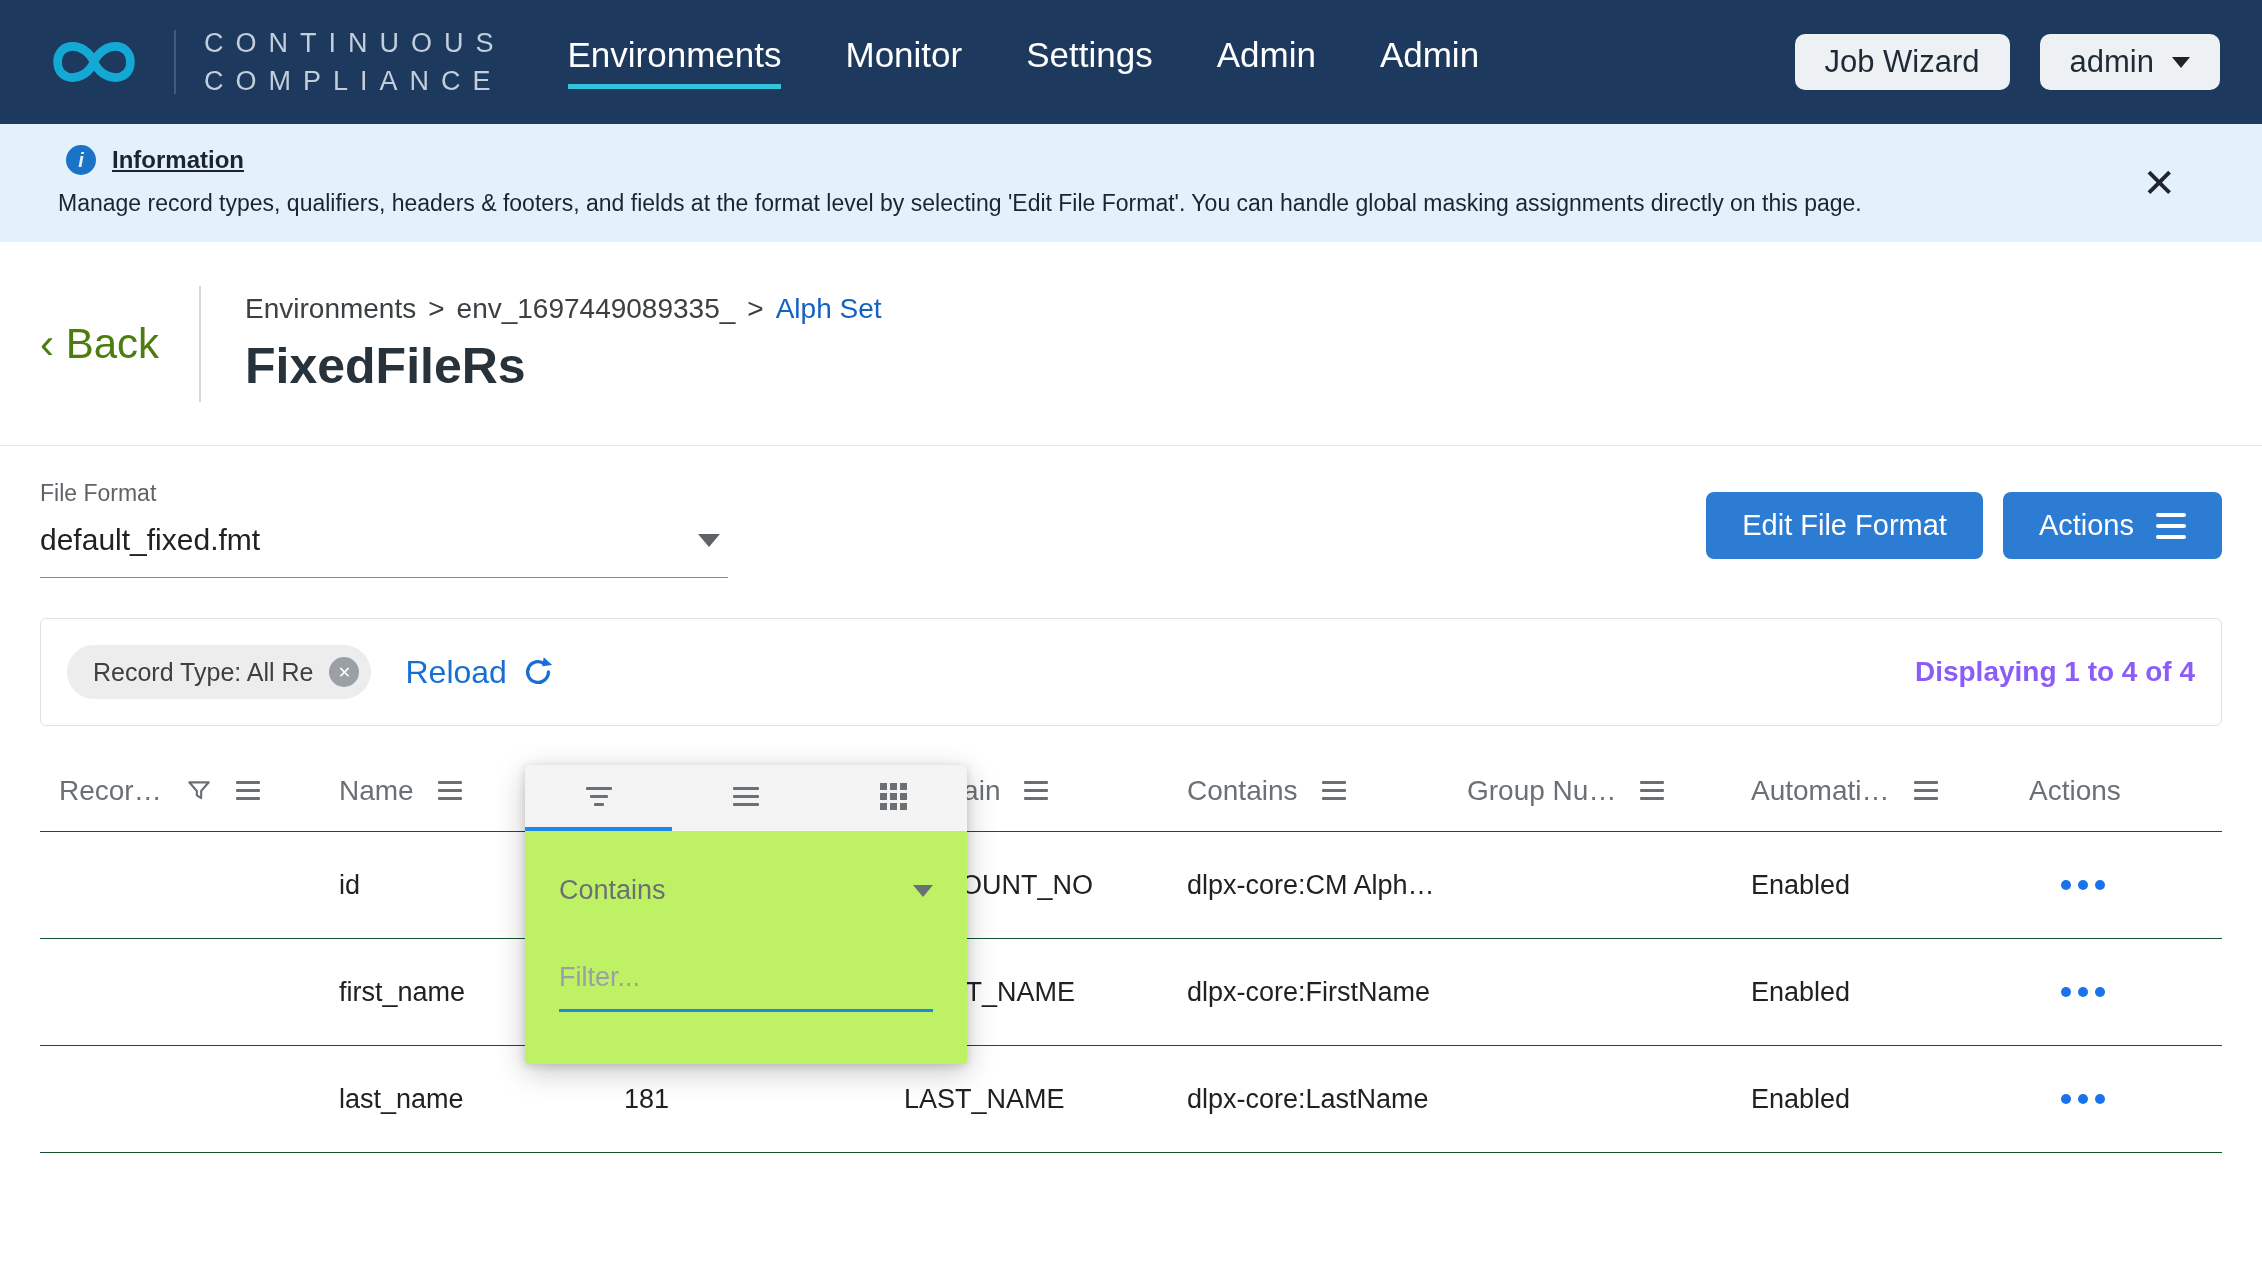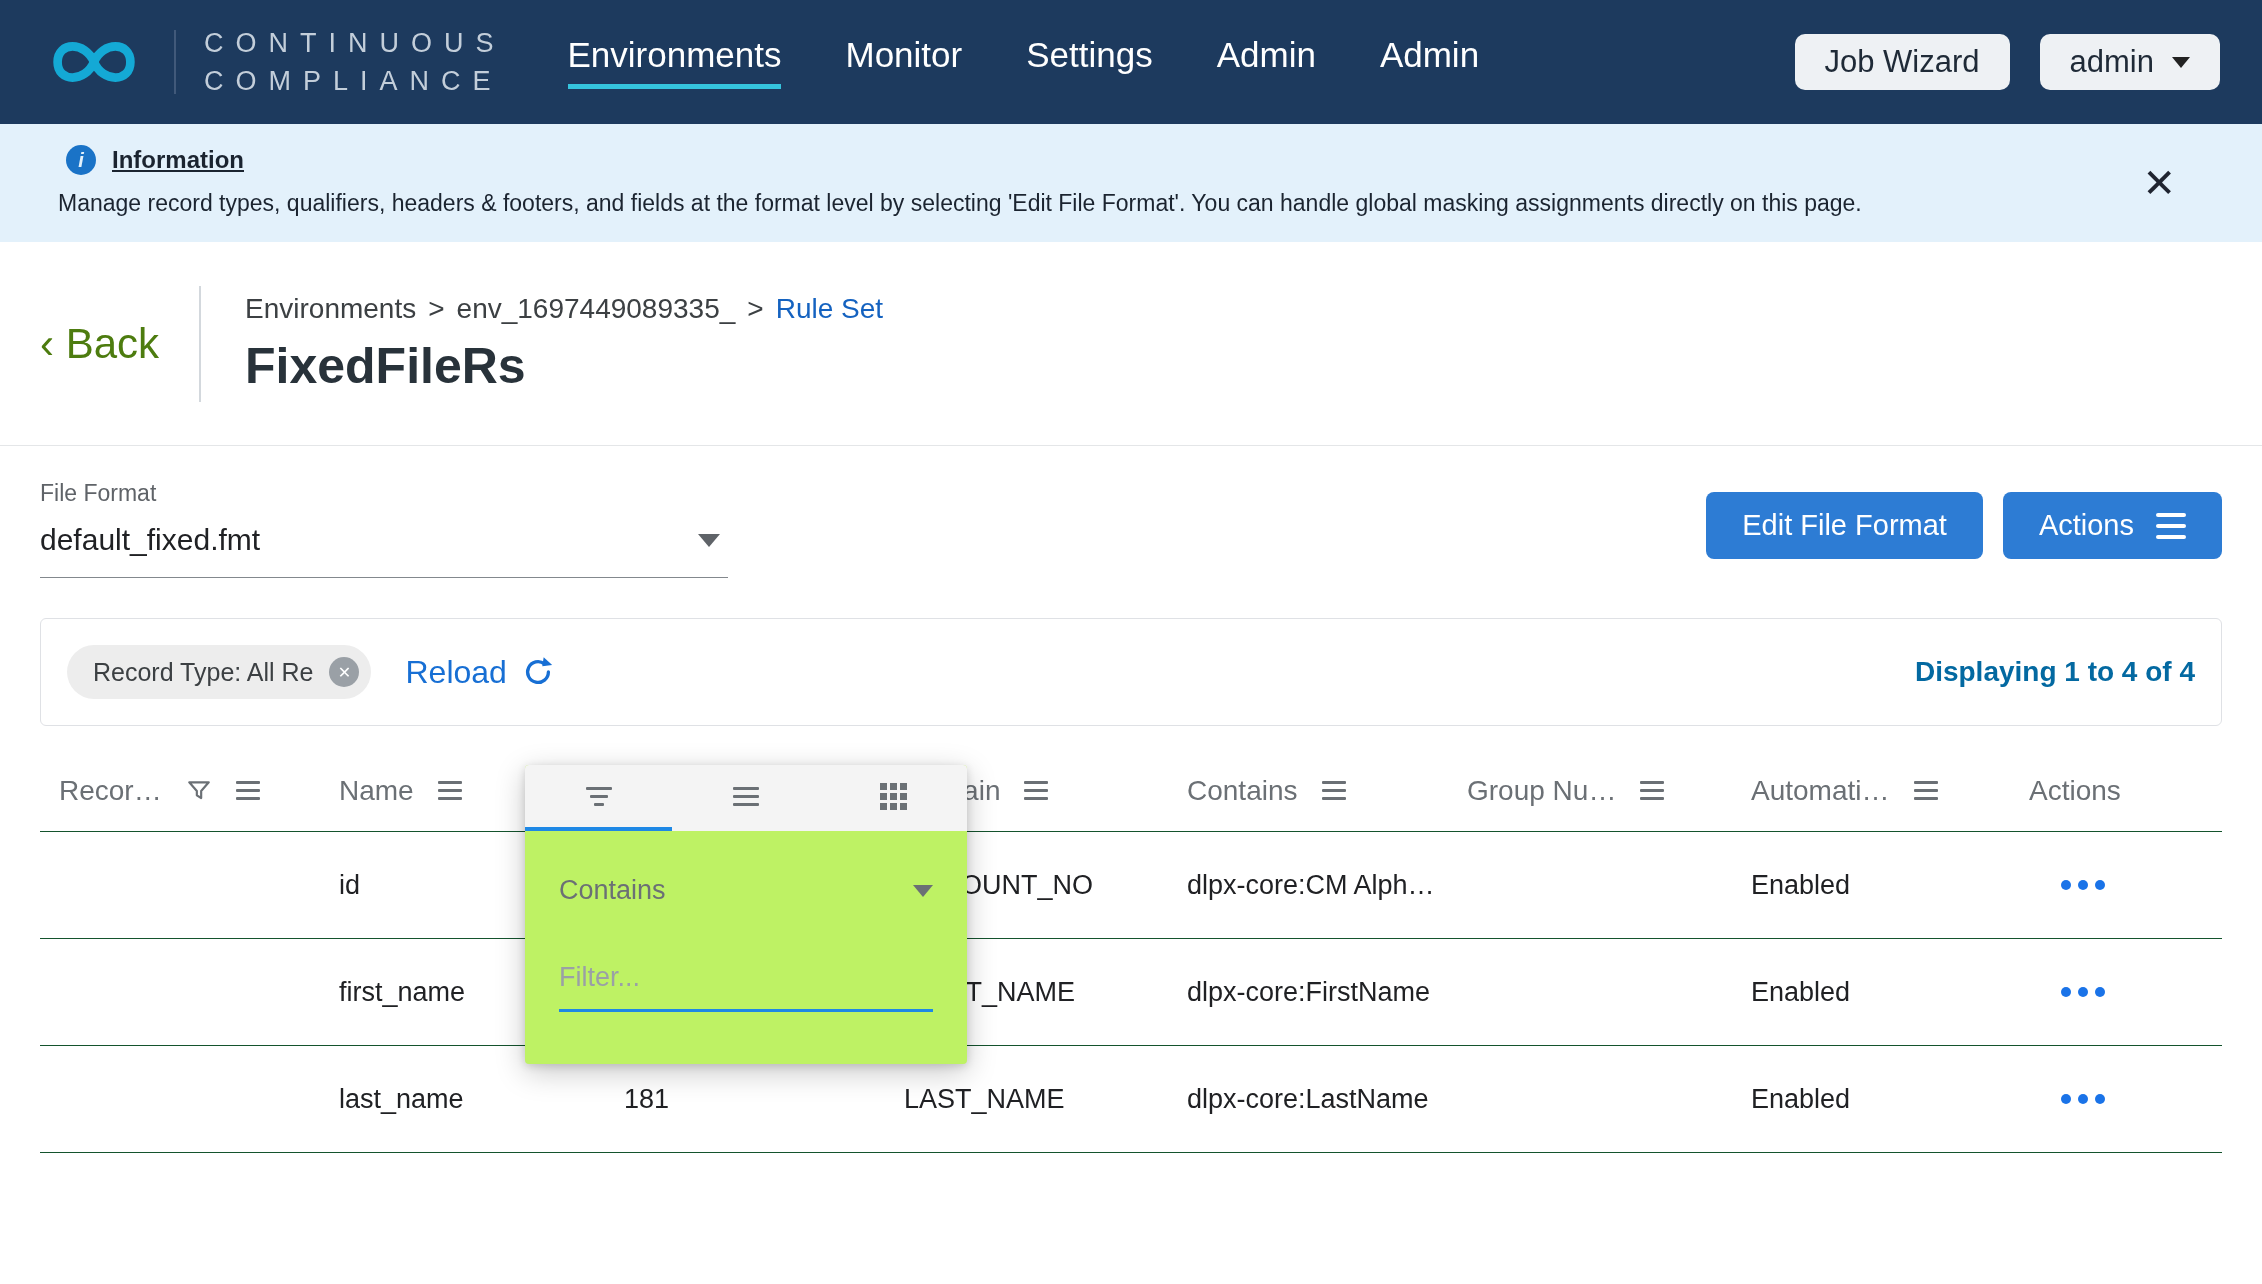--- a/index.html
+++ b/index.html
@@ -61,21 +61,21 @@
 
   
   .filter-bar { margin: 40px 40px 0; border: 1px solid #dfe1e5; border-radius: 6px; height: 108px;
                 display: flex; align-items: center; padding: 0 26px; }
   .chip { background: #ededed; border-radius: 28px; height: 54px; display: flex; align-items: center; gap: 16px;
           padding: 0 12px 0 26px; font-size: 25px; color: #3c4043; cursor: default; }
   .chip-x { width: 30px; height: 30px; border-radius: 50%; background: #9aa0a6; color: #fff; font-size: 16px;
             display: flex; align-items: center; justify-content: center; cursor: pointer; border: none; font-family: inherit; }
   .reload { display: flex; align-items: center; gap: 14px; margin-left: 34px; color: #176fd4; font-size: 32px;
             cursor: pointer; background: none; border: none; font-family: inherit; }
-  .displaying { margin-left: auto; font-size: 28px; font-weight: 600; color: #0369a1; }
+  .displaying { margin-left: auto; font-size: 28px; font-weight: 600; color: #8b5cf6; }
 
   
   .table { margin: 24px 40px 0; }
   .thead, .trow { display: grid; grid-template-columns: 280px 285px 280px 283px 280px 284px 278px 1fr;
                   align-items: center; padding-left: 19px; border-bottom: 1px solid #14532d; }
   .thead { height: 82px; color: #6b7075; font-size: 28px; font-weight: 500; }
   .th { display: flex; align-items: center; gap: 24px; cursor: pointer; white-space: nowrap; overflow: hidden; }
   .hbars { display: flex; flex-direction: column; gap: 5px; cursor: pointer; }
   .hbars span { width: 24px; height: 3px; background: #6b7075; display: block; border-radius: 1px; }
   .group-row { height: 107px; display: flex; align-items: center; gap: 26px; padding-left: 24px;
@@ -146,21 +146,21 @@
 
 <div class="page-header">
   <button class="back-link">‹ Back</button>
   <div class="ph-sep"></div>
   <div>
     <div class="breadcrumb">
       <span class="crumb">Environments</span>
       <span>&gt;</span>
       <span class="crumb">env_1697449089335_</span>
       <span>&gt;</span>
-      <span class="link">Rule Set</span>
+      <span class="link">Alph Set</span>
     </div>
     <div class="page-title">FixedFileRs</div>
   </div>
 </div>
 
 <div class="toolbar">
   <div class="ff">
     <div class="ff-label">File Format</div>
     <div class="ff-select">
       <span class="ff-value">default_fixed.fmt</span>

